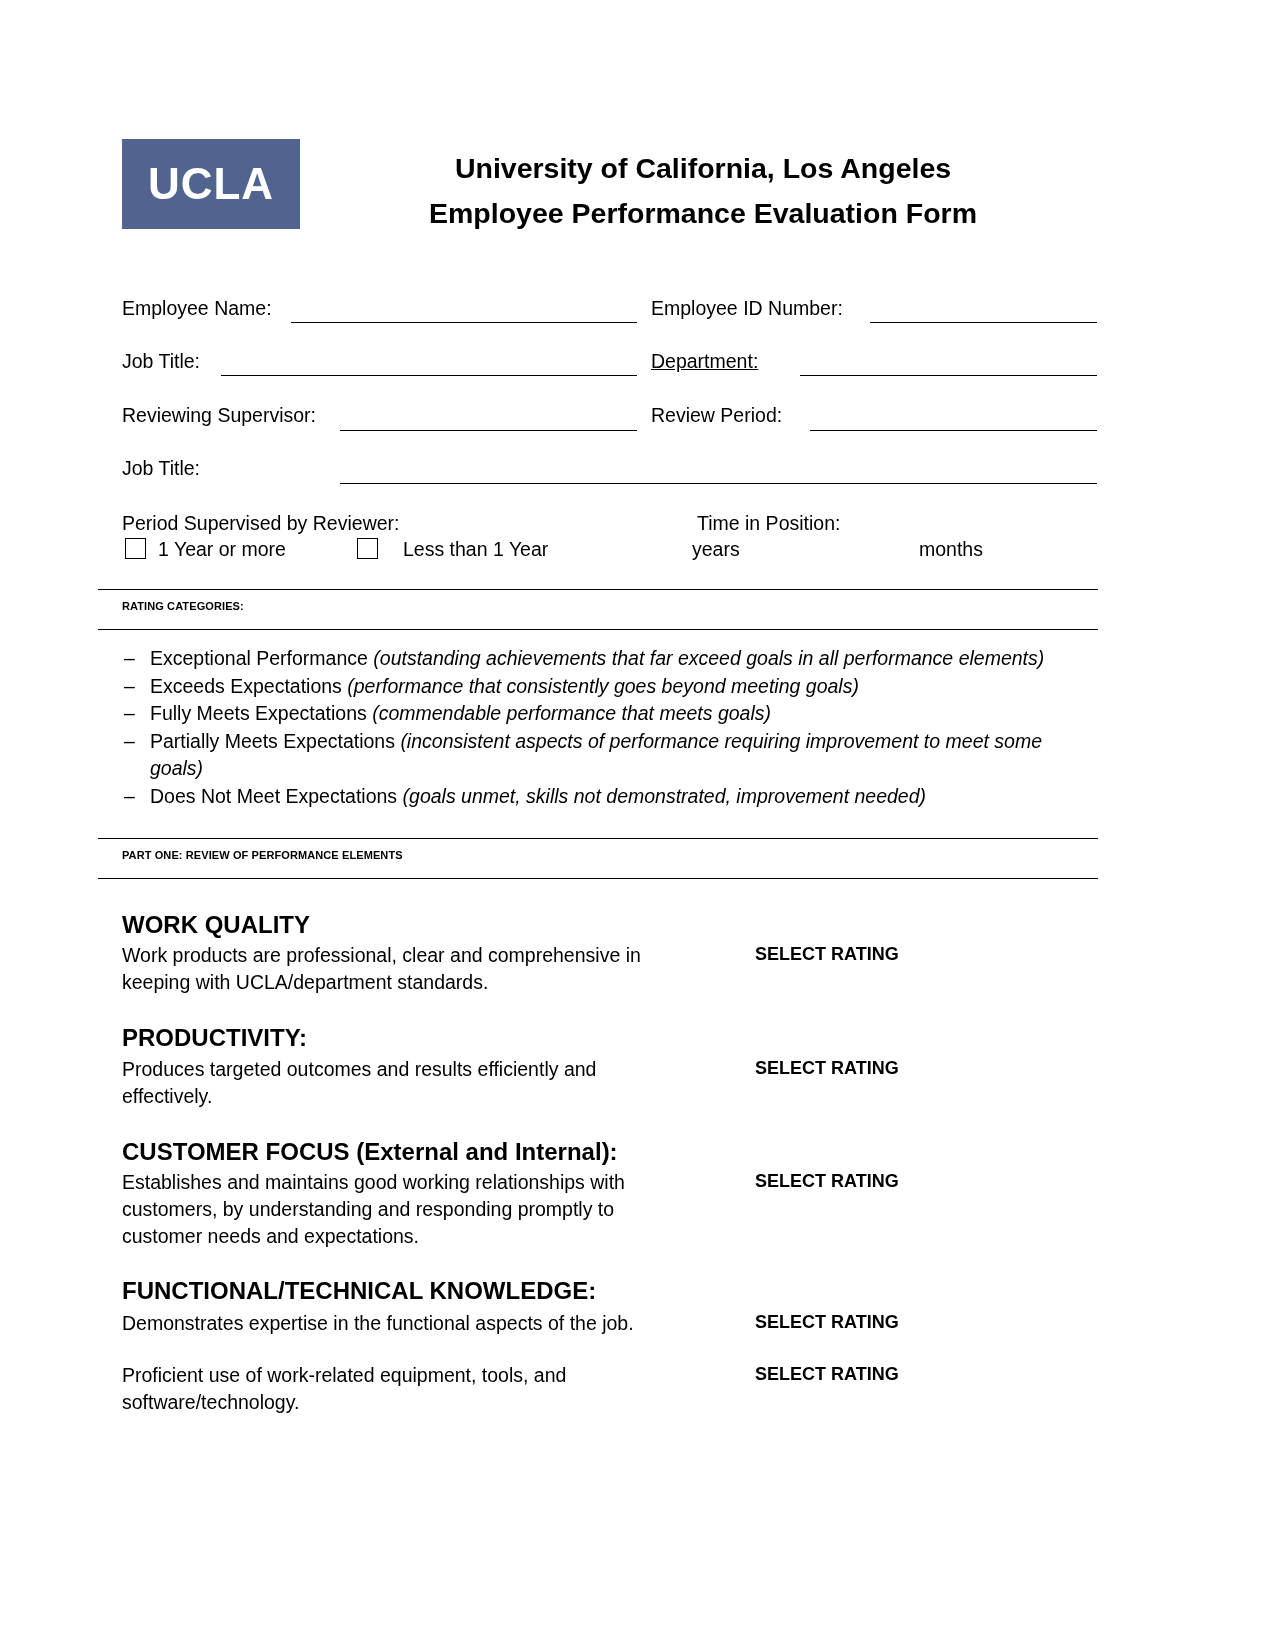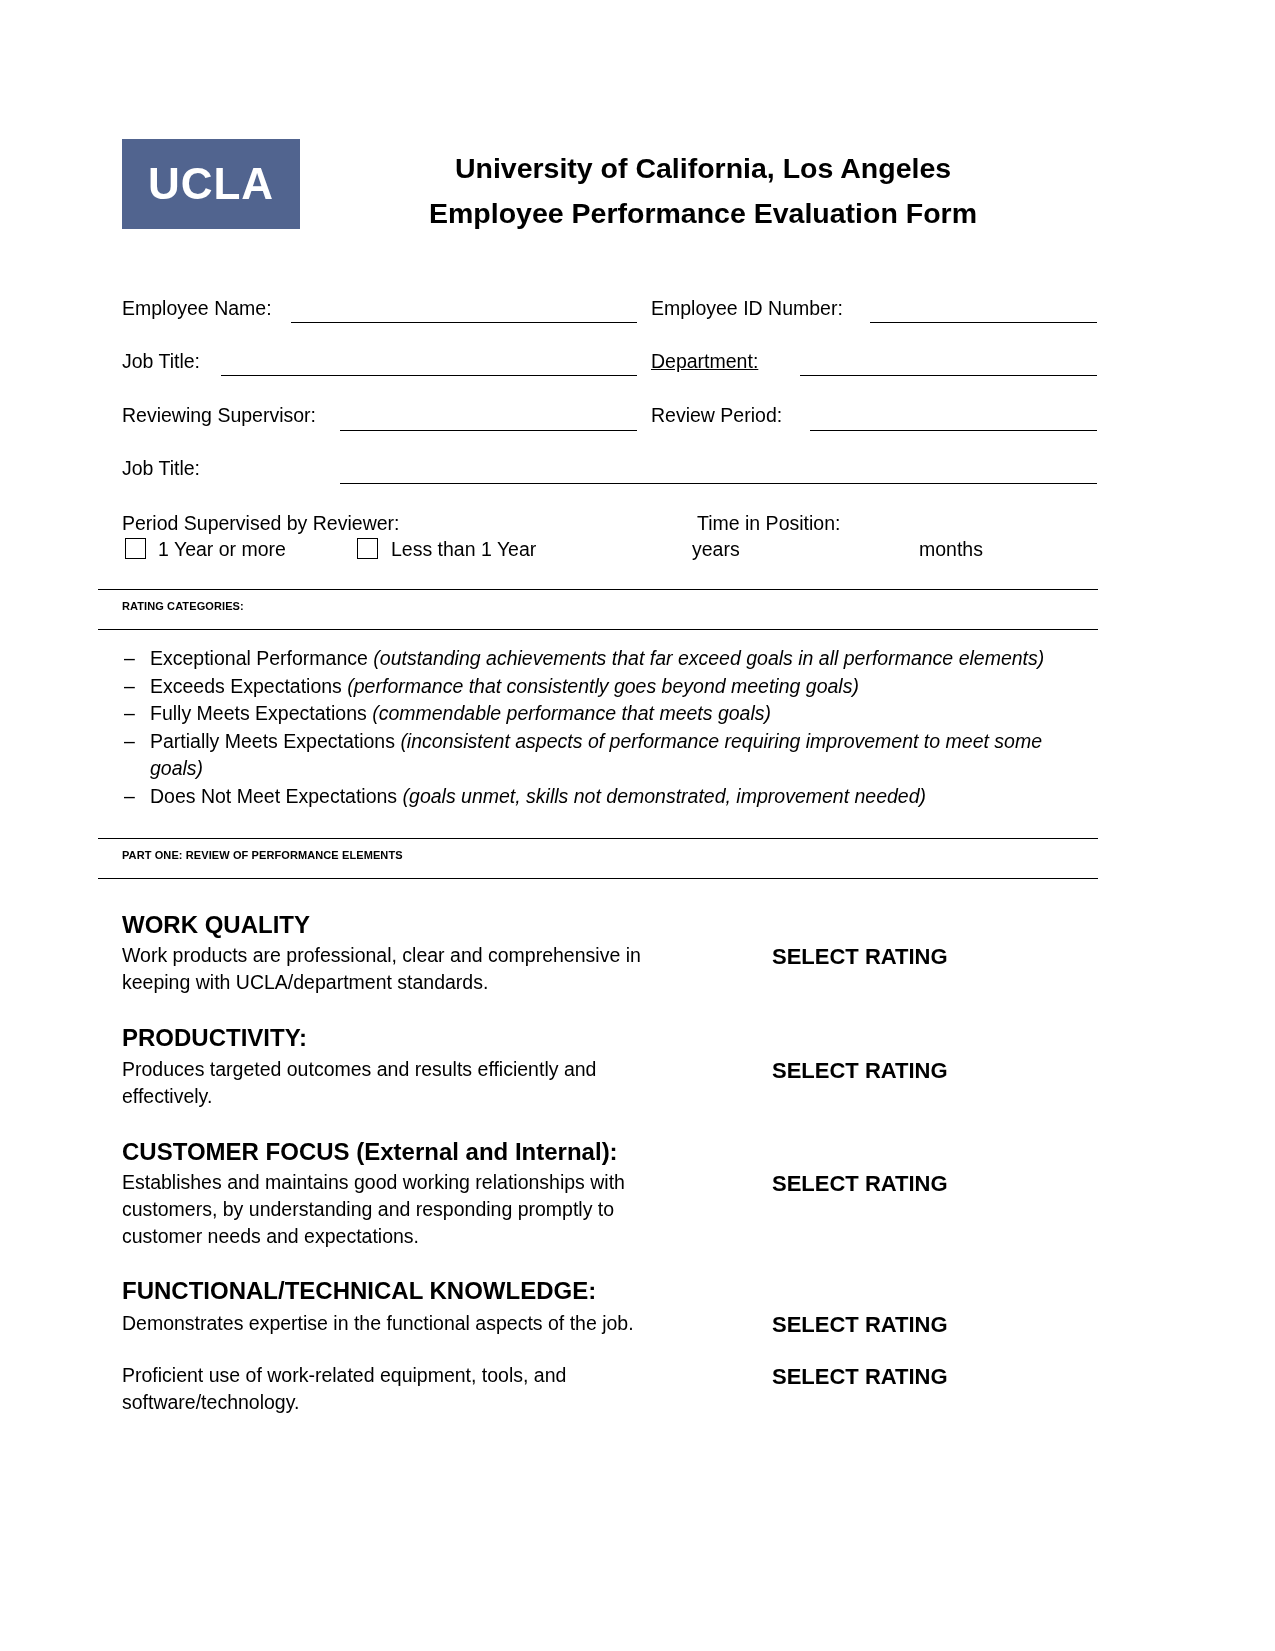--- a/index.html
+++ b/index.html
@@ -135,22 +135,22 @@
   }
   .pe-desc {
     position: absolute;
     left: 122px;
     width: 560px;
     font-size: 19.5px;
     line-height: 27px;
   }
   .pe-rating {
     position: absolute;
-    left: 772px;
-    font-size: 22px;
+    left: 755px;
+    font-size: 18px;
     font-weight: bold;
     white-space: nowrap;
   }
 </style>
 </head>
 <body>
 
 <div class="page">
 
   <div class="header">
@@ -181,21 +181,21 @@
   <div class="lbl" style="left:122px; top:456px;">Job Title:</div>
   <div class="uline" style="left:340px; top:483px; width:757px;"></div>
 
   <div class="lbl" style="left:122px; top:511px;">Period Supervised by Reviewer:</div>
   <div class="lbl" style="left:651px; top:511px;margin-left:46px;">Time in Position:</div>
 
   <div class="cbox" style="left:125px; top:538px;"></div>
   <div class="lbl" style="left:158px; top:537px;">1 Year or more</div>
 
   <div class="cbox" style="left:357px; top:538px;"></div>
-  <div class="lbl" style="left:391px; top:537px;text-align:center;">Less than 1 Year</div>
+  <div class="lbl" style="left:403px; top:537px;text-align:center;">Less than 1 Year</div>
 
   <div class="lbl" style="left:692px; top:537px;">years</div>
   <div class="lbl" style="left:919px; top:537px;">months</div>
 
   <div class="hrule" style="top:589px;"></div>
   <div class="section-head" style="top:600px;">RATING CATEGORIES:</div>
   <div class="hrule" style="top:629px;"></div>
 
   <div class="rating-list">
     <div class="rating-item">

